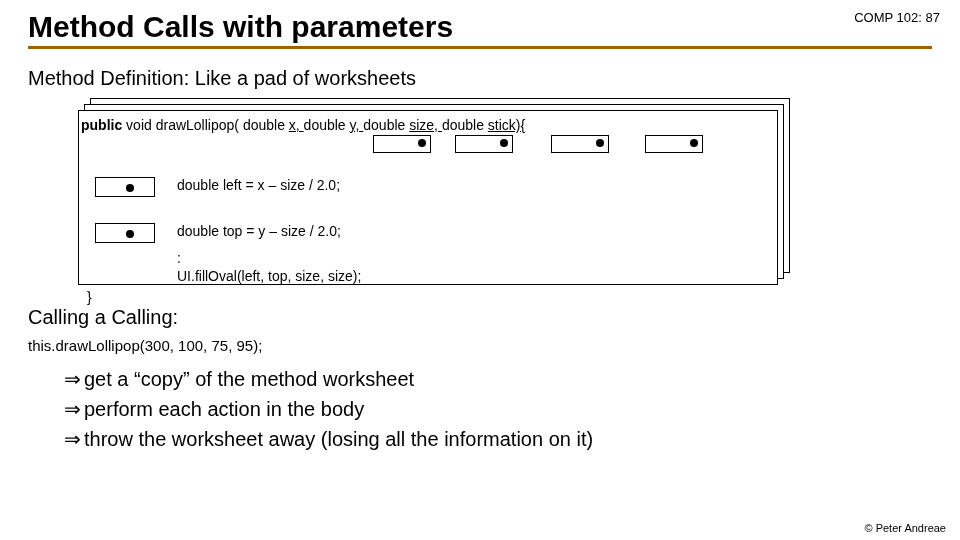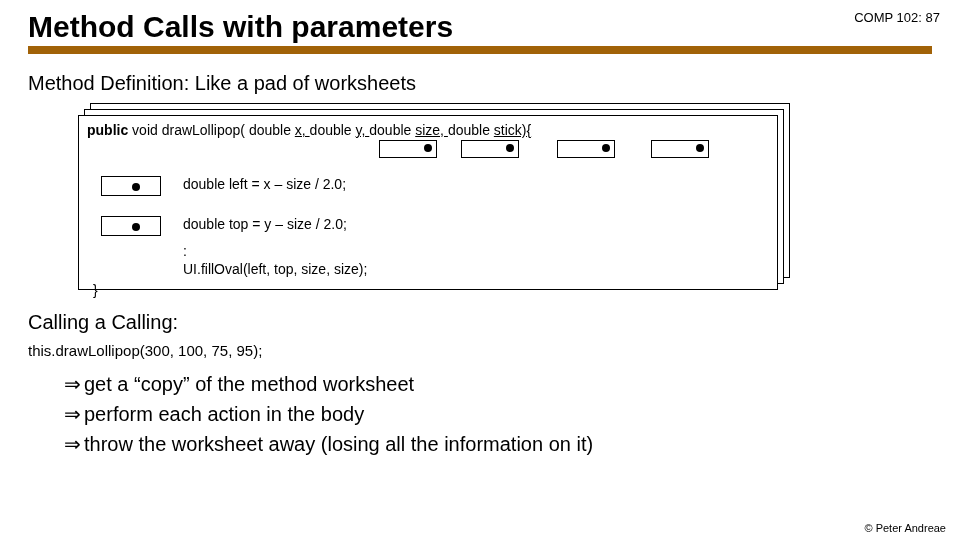--- a/index.html
+++ b/index.html
@@ -1,35 +1,35 @@
 <!DOCTYPE html>
 <html><head>
 <meta charset="utf-8">
 <style>
   * { box-sizing: border-box; margin: 0; padding: 0; }
   html, body { width: 960px; height: 540px; font-family: Arial, Helvetica, sans-serif; background: #fff; color: #000; }
   .slide { position: relative; width: 960px; height: 540px; padding: 10px 28px 0 28px; }
   .header-num { position: absolute; top: 10px; right: 20px; font-size: 13px; }
-  .title { font-size: 30px; font-weight: bold; border-bottom: 8px solid #a16207; padding-bottom: 2px; margin-bottom: 18px; }
+  .title { font-size: 30px; font-weight: bold; border-bottom: 3px solid #a16207; padding-bottom: 2px; margin-bottom: 18px; }
   .section { font-size: 20px; margin-top: 8px; margin-bottom: 8px; }
   .pad-wrap { position: relative; width: 720px; height: 190px; margin-left: 50px; margin-top: 4px; margin-bottom: 18px; }
   .sheet { position: absolute; background: #fff; border: 1px solid #000; width: 700px; height: 175px; }
   .s3 { left: 12px; top: 0; }
   .s2 { left: 6px; top: 6px; }
-  .s1 { left: 0; top: 12px; padding: 6px 8px; }
+  .s1 { left: 0; top: 12px; padding: 6px 2px; }
   .sig { font-size: 14px; white-space: pre; }
   .sig b { font-weight: bold; }
   .param-row { position: relative; height: 22px; margin-top: 2px; }
   .pbox { position: absolute; top: 0; width: 58px; height: 18px; border: 1px solid #000; }
   .pbox .dot { position: absolute; right: 4px; top: 3px; width: 8px; height: 8px; background: #000; border-radius: 50%; }
   .pb1 { left: 292px; }
   .pb2 { left: 374px; }
   .pb3 { left: 470px; }
   .pb4 { left: 564px; }
-  .body-row { position: relative; height: 26px; margin-top: 14px; }
+  .body-row { position: relative; height: 26px; margin-top: 20px; }
   .localbox { position: absolute; left: 14px; top: 0; width: 60px; height: 20px; border: 1px solid #000; }
   .localbox .dot { position: absolute; left: 30px; top: 6px; width: 8px; height: 8px; background: #000; border-radius: 50%; }
   .body-text { position: absolute; left: 96px; top: 0; font-size: 14px; }
   .body-line { margin-left: 96px; font-size: 14px; line-height: 1.3; }
   .closebrace { font-size: 14px; margin-top: 4px; margin-left: 6px; }
   .call-line { font-size: 15px; margin: 8px 0 10px 0; }
   .steps { margin-left: 36px; }
   .steps .step { font-size: 20px; line-height: 1.5; }
   .steps .arrow { display: inline-block; width: 20px; }
   .footer { position: absolute; bottom: 6px; right: 14px; font-size: 11px; }

